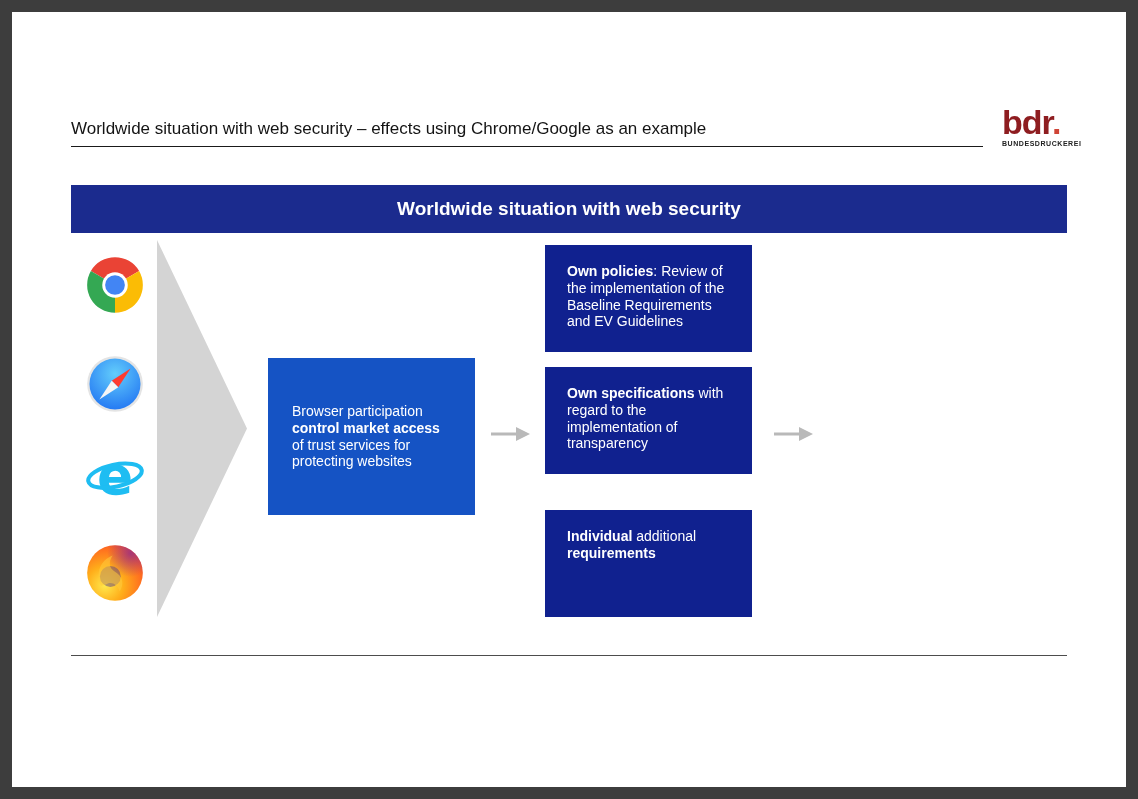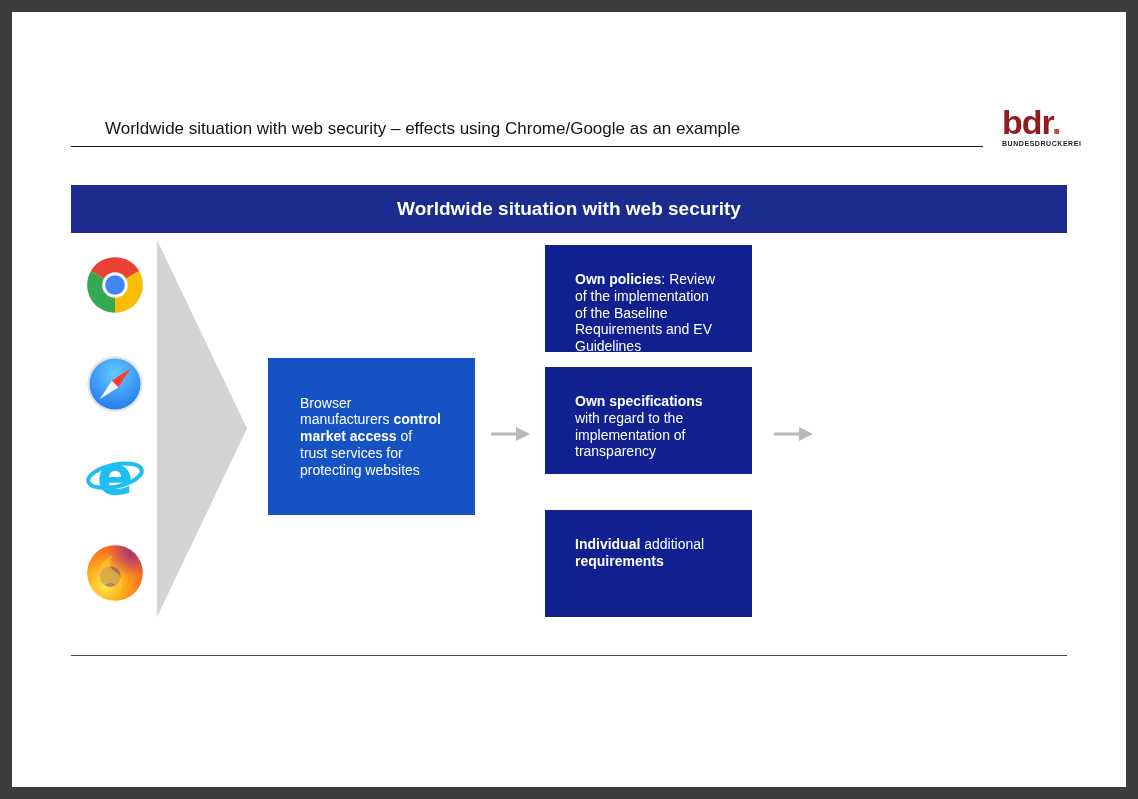--- a/index.html
+++ b/index.html
@@ -10,21 +10,21 @@
     font-family: "Liberation Sans", sans-serif;
     overflow: hidden;
   }
   .slide {
     position: absolute; left: 12px; top: 12px;
     width: 1114px; height: 775px;
     background: #ffffff;
   }
   .header-title {
     position: absolute; left: 59px; top: 107px;
-    font-size: 17px; color: #141414; white-space: nowrap; margin-left: 34px;
+    font-size: 17px; color: #141414; white-space: nowrap;
   }
   .header-rule {
     position: absolute; left: 59px; top: 134px;
     width: 912px; height: 1px; background: #1a1a1a;
   }
   .logo { position: absolute; left: 990px; top: 94px; width: 90px; }
   .logo-text {
     font-size: 34px; font-weight: bold; color: #8e1d20;
     line-height: 0.95; letter-spacing: -1px;
   }
@@ -63,21 +63,21 @@
     background: #10218f; padding: 14px 18px 0 18px;
   }
   .box-policies { top: 233px; }
   .box-specs { top: 355px; }
   .box-individual { top: 498px; }
   .box-teal {
     left: 823px; top: 344px; width: 206px; height: 155px;
     background: #0fe7c1; color: #000;
     display: flex; align-items: center; padding: 0 16px;
   }
-  .box p { margin: 12px; }
+  .box p { margin: 4px; }
   .flow-arrow { position: absolute; width: 40px; height: 16px; }
   .arrow-1 { left: 478px; top: 414px; }
   .arrow-2 { left: 761px; top: 414px; }
   .bottom-rule {
     position: absolute; left: 59px; top: 643px;
     width: 996px; height: 1px; background: #4d4d4d;
   }
 </style>
 </head>
 <body>
@@ -148,21 +148,21 @@
       <circle cx="50" cy="50" r="48" fill="url(#ffb)"></circle>
       <circle cx="50" cy="50" r="48" fill="url(#ffd)"></circle>
       <circle cx="42" cy="56" r="18" fill="#4a3191" opacity="0.45"></circle>
       <path d="M26,72 C16,52 24,28 46,20 C38,32 40,42 50,48 C64,56 66,70 58,82 C54,68 42,64 34,70 Z" fill="#ffcb3d" opacity="0.55"></path>
     </svg>
   </div>
 
   <div class="big-triangle"></div>
 
   <div class="box box-blue">
-    <p><span>Browser manufacturers </span><b>control market access</b><span> of trust services for protecting websites</span></p>
+    <p><span>Browser participation </span><b>control market access</b><span> of trust services for protecting websites</span></p>
   </div>
 
   <svg class="flow-arrow arrow-1" viewBox="0 0 40 16">
     <line x1="1" y1="8" x2="27" y2="8" stroke="#b9b9b9" stroke-width="3"></line>
     <polygon points="26,1 40,8 26,15" fill="#b9b9b9"></polygon>
   </svg>
 
   <div class="box box-navy box-policies">
     <p><b>Own policies</b><span>: Review of the implementation of the Baseline Requirements and EV Guidelines</span></p>
   </div>

